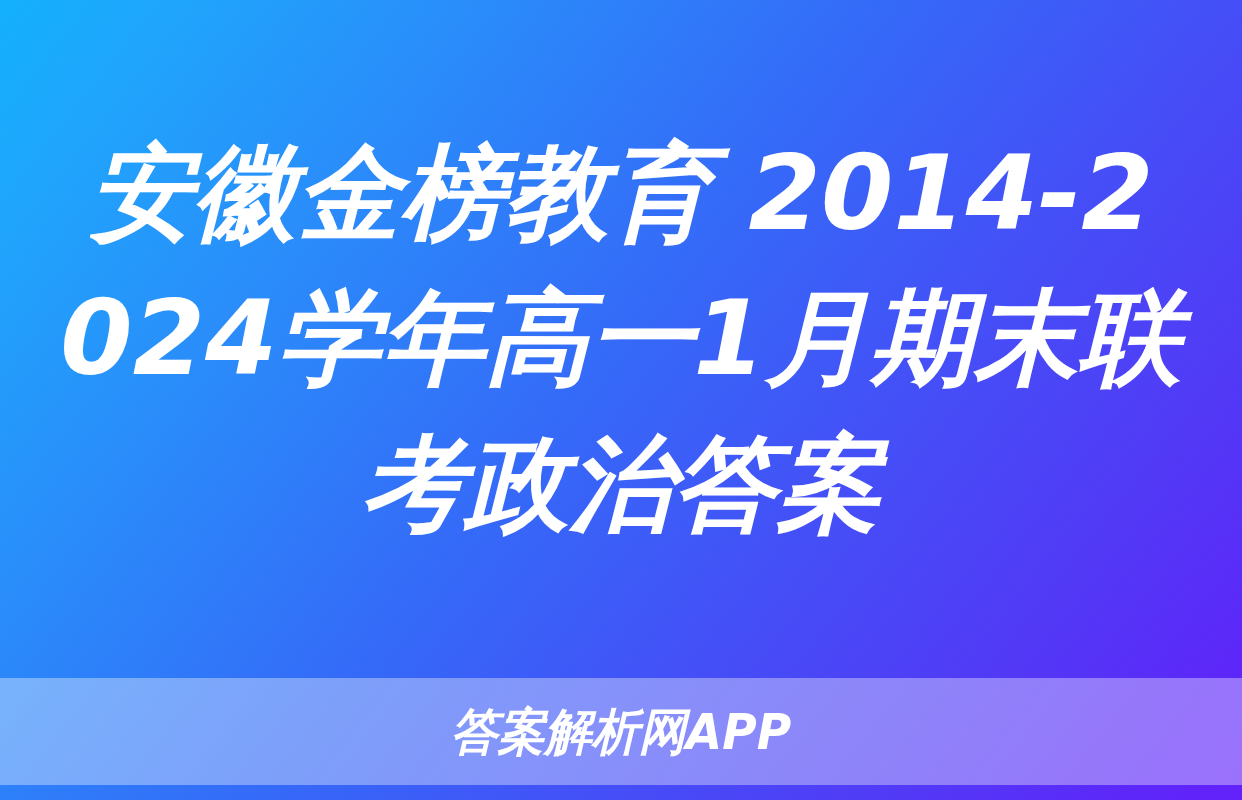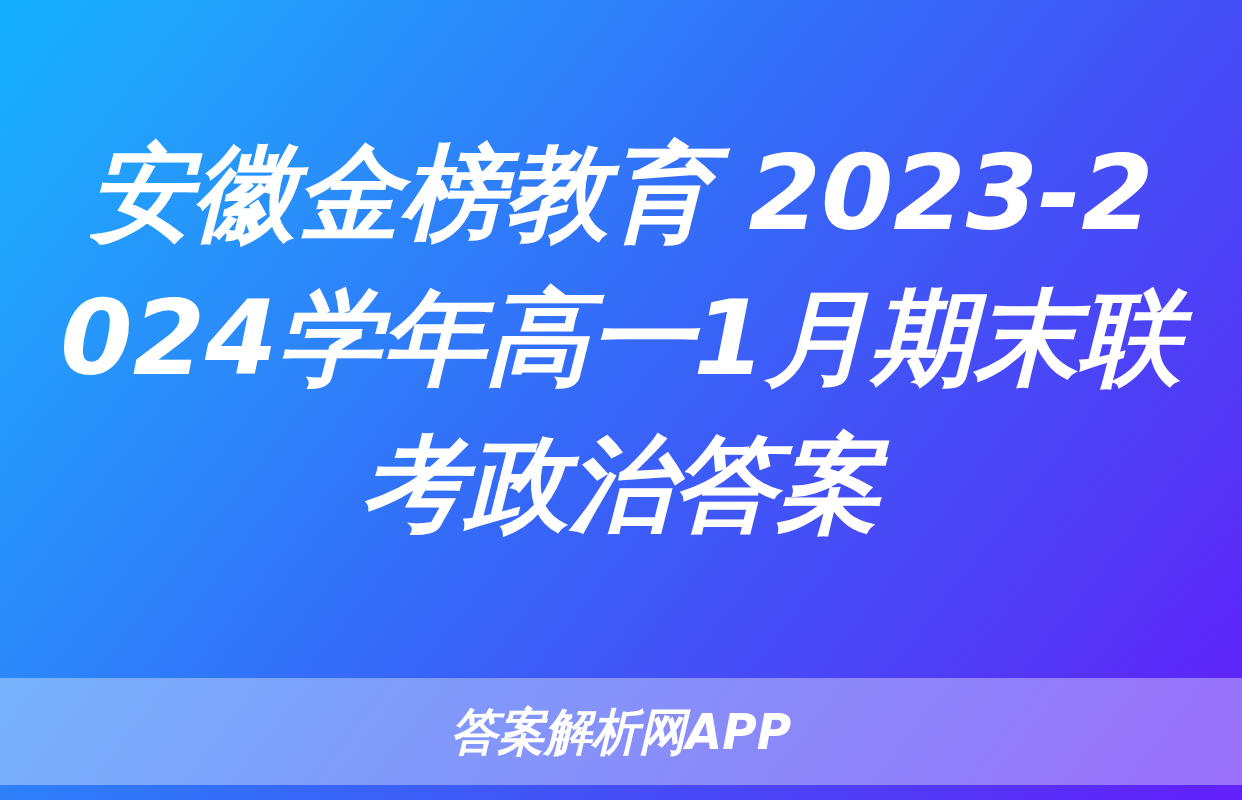--- a/index.html
+++ b/index.html
@@ -86,20 +86,20 @@
     transform: scaleX(0.94);
     transform-origin: center;
   }
 </style>
 </head>
 <body>
 
 <div id="poster">
 
   <div id="title-area">
-    <div id="title-text">安徽金榜教育 2023-2024学年高一1月期末联考政治答案</div>
+    <div id="title-text">安徽金榜教育 2014-2024学年高一1月期末联考政治答案</div>
   </div>
 
   <div id="footer-band">
     <div id="footer-text">答案解析网APP</div>
   </div>
 
 </div>
 
 </body></html>

